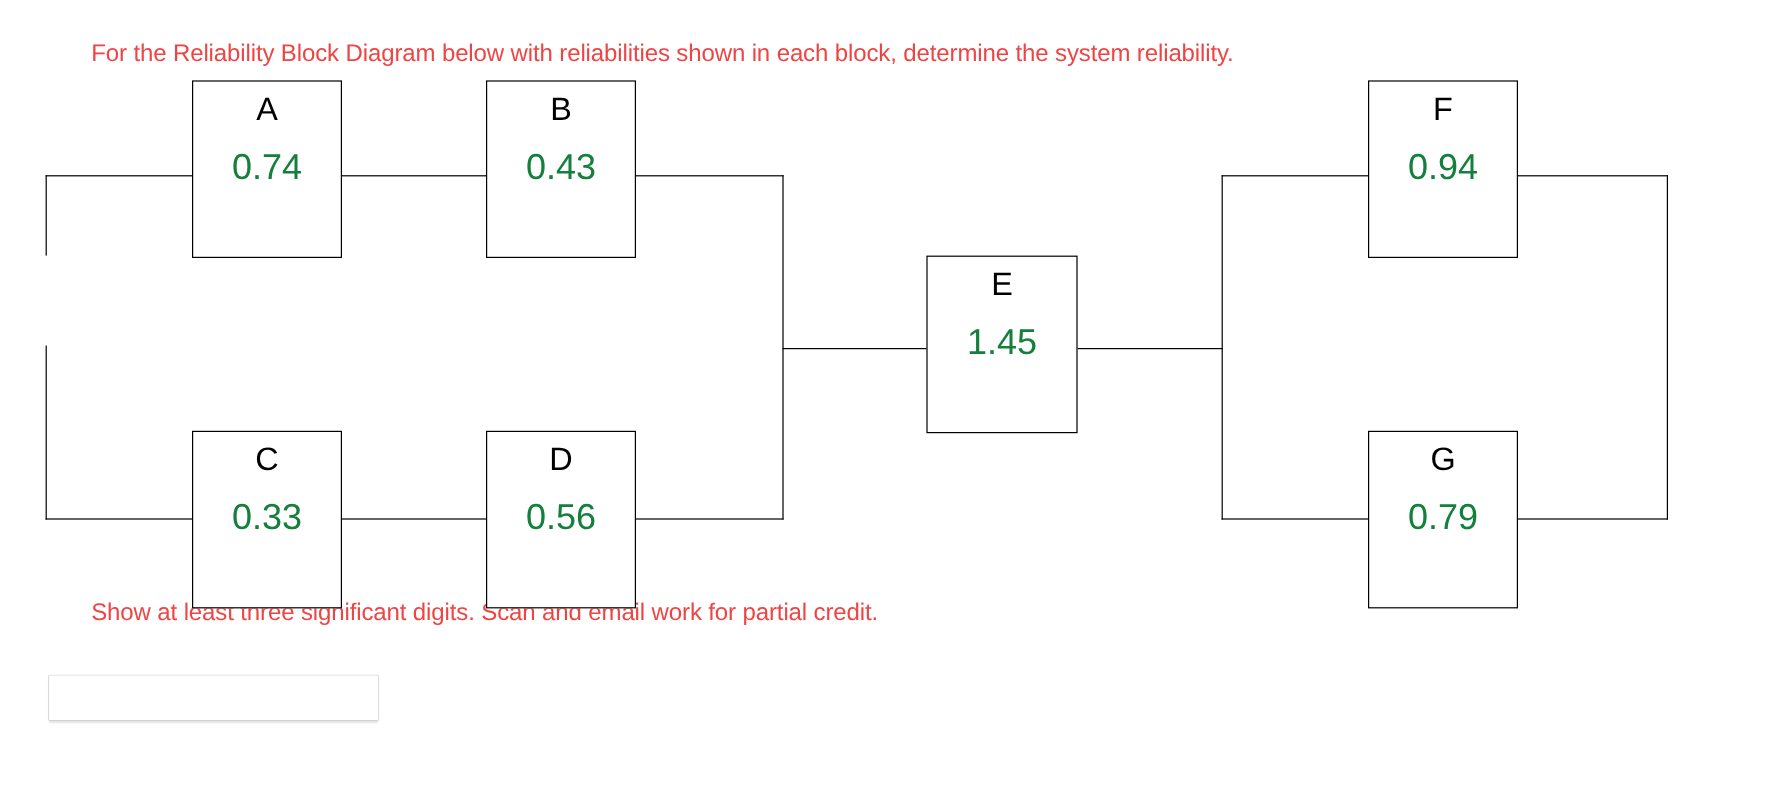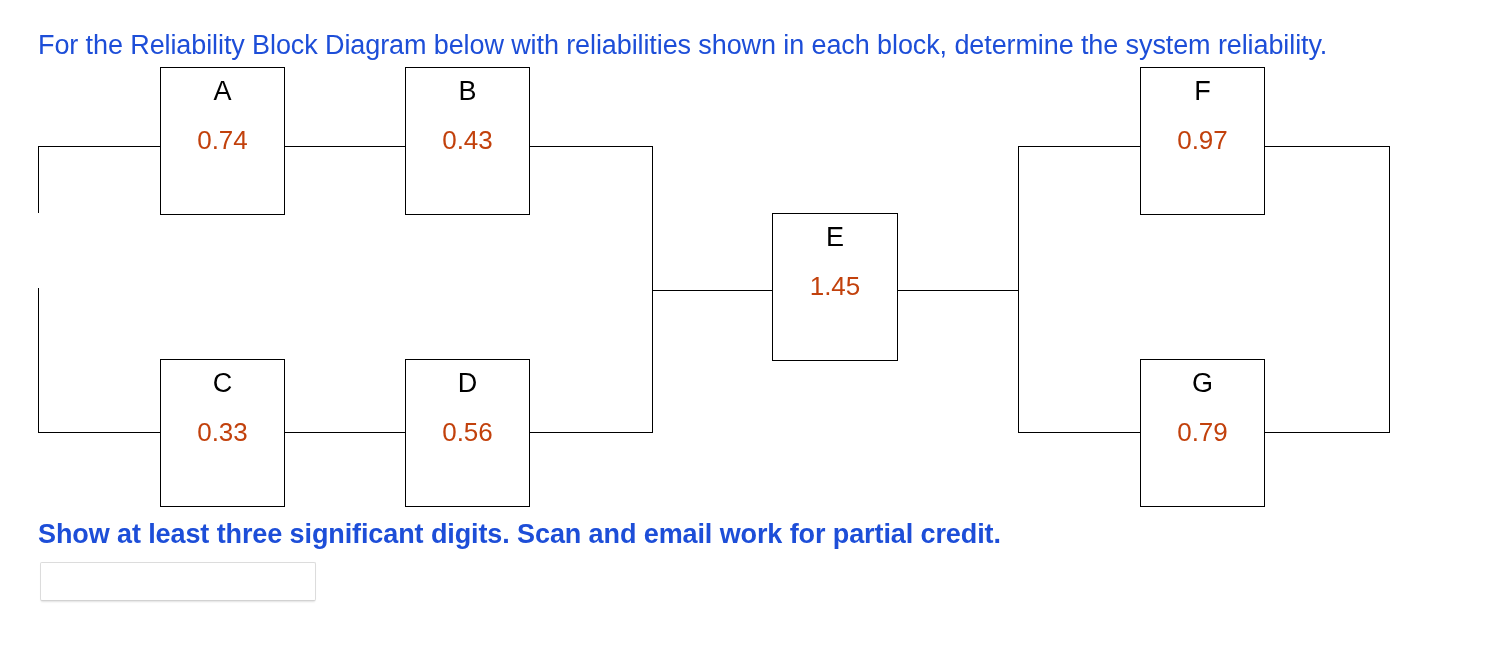--- a/index.html
+++ b/index.html
@@ -13,28 +13,29 @@
     height: 666px;
     position: relative;
     overflow: hidden;
     font-family: "Liberation Sans", sans-serif;
     color: #000000;
   }
 
   
   .prompt-text {
     position: absolute;
-    font-size: 27px;
+    font-size: 20px;
     line-height: 26px;
-    color: #1d4ed8;
+    color: #ef4444;
     white-space: nowrap;
     letter-spacing: -0.1px;
+    margin-left: 38px;
   }
   #question-prompt { left: 38px; top: 32px; }
-  #answer-instruction { left: 38px; top: 521px; font-weight: bold; }
+  #answer-instruction { left: 38px; top: 498px; }
 
   
   #rbd-diagram {
     position: absolute;
     left: 0; top: 0;
     width: 1492px;
     height: 520px;
   }
 
   
@@ -54,23 +55,23 @@
     font-size: 27px;
     line-height: 30px;
     color: #000000;
   }
   .rbd-block .block-value {
     position: absolute;
     left: 0;
     right: 0;
     top: 57px;
     text-align: center;
-    font-size: 26px;
+    font-size: 30px;
     line-height: 30px;
-    color: #c2410c;
+    color: #15803d;
   }
 
   
   .wire-h {
     position: absolute;
     height: 0;
     border-top: 1.5px solid #000000;
     z-index: 1;
   }
   .wire-v {
@@ -152,21 +153,21 @@
     <div class="block-value">0.56</div>
   </div>
 
   <div class="rbd-block" style="left:772px; top:213px; width:126px; height:148px;">
     <div class="block-label">E</div>
     <div class="block-value">1.45</div>
   </div>
 
   <div class="rbd-block" style="left:1140px; top:67px; width:125px; height:148px;">
     <div class="block-label">F</div>
-    <div class="block-value">0.97</div>
+    <div class="block-value">0.94</div>
   </div>
 
   <div class="rbd-block" style="left:1140px; top:359px; width:125px; height:148px;">
     <div class="block-label">G</div>
     <div class="block-value">0.79</div>
   </div>
 
 </div>
 
 <div class="prompt-text" id="answer-instruction">Show at least three significant digits.  Scan and email work for partial credit.</div>

